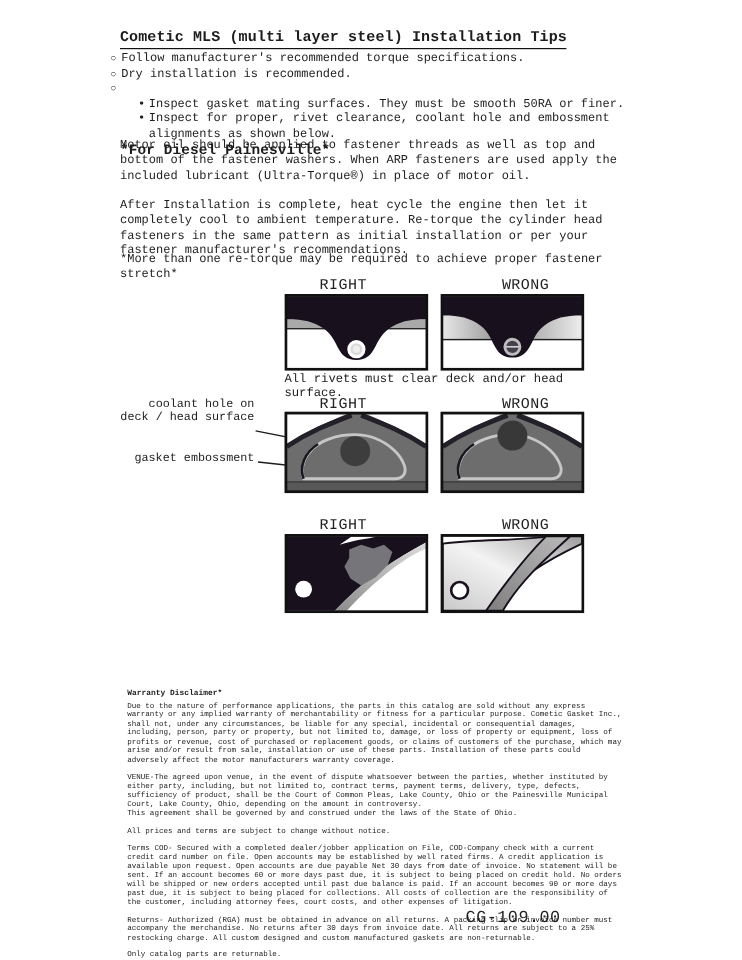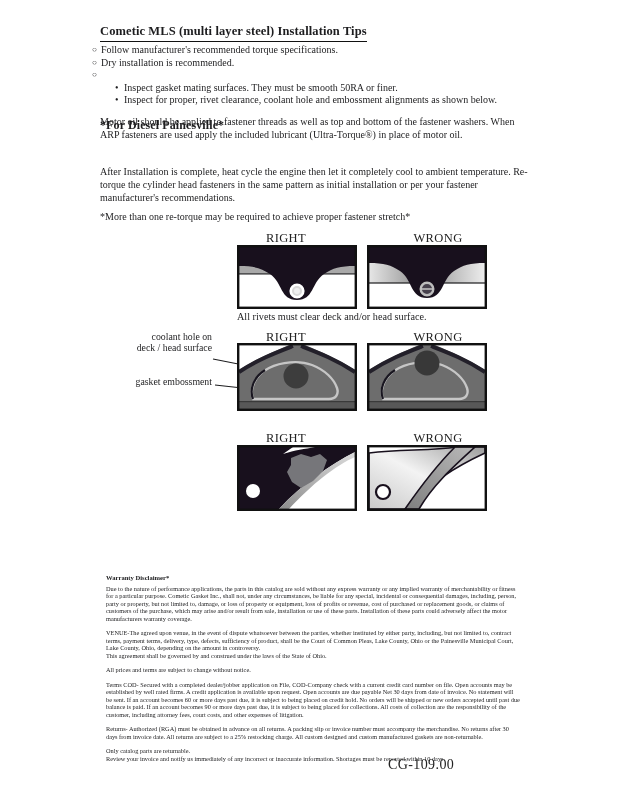--- a/index.html
+++ b/index.html
@@ -1,18 +1,18 @@
 <!DOCTYPE html>
 <html><head>
 <meta charset="utf-8">
 <style>
   html,body{margin:0;padding:0;background:#ffffff;}
   .page{
     position:relative;width:618px;height:800px;background:#ffffff;overflow:hidden;
-    font-family:Liberation Serif, serif;color:#1d1d1f;
+    font-family:Liberation Mono, monospace;color:#1d1d1f;
   }
   .abs{position:absolute;}
   .title{
     font-size:12.5px;font-weight:bold;border-bottom:1.6px solid #111;
     padding-bottom:2px;display:inline-block;letter-spacing:0.1px;
   }
   .body-text{font-size:10px;line-height:12.6px;}
   .bullet-row{display:flex;align-items:flex-start;}
   .bullet-row .marker{width:9px;flex:0 0 9px;font-size:8px;line-height:12.6px;}
   .bullet-row.sub{margin-left:23px;}

